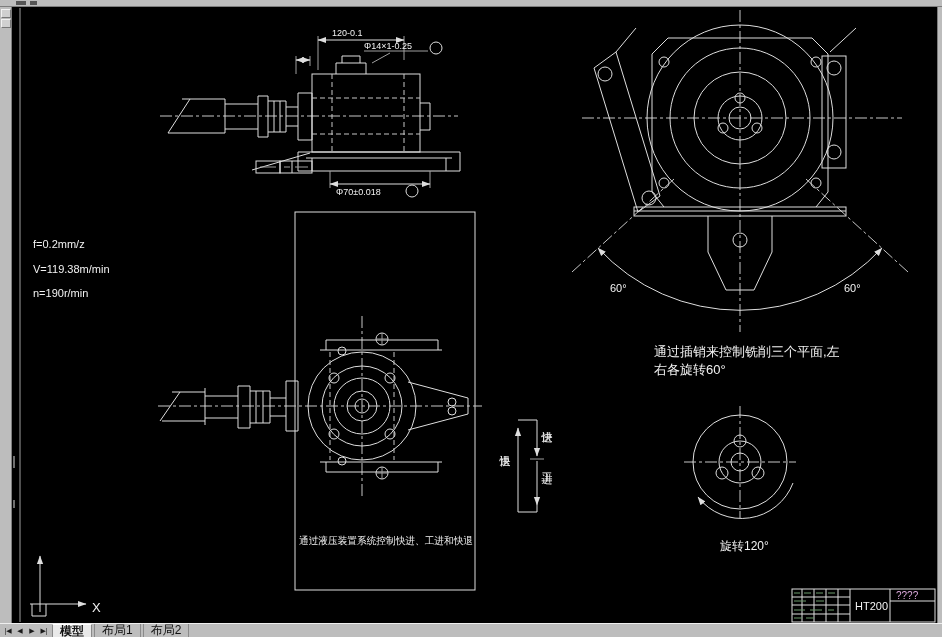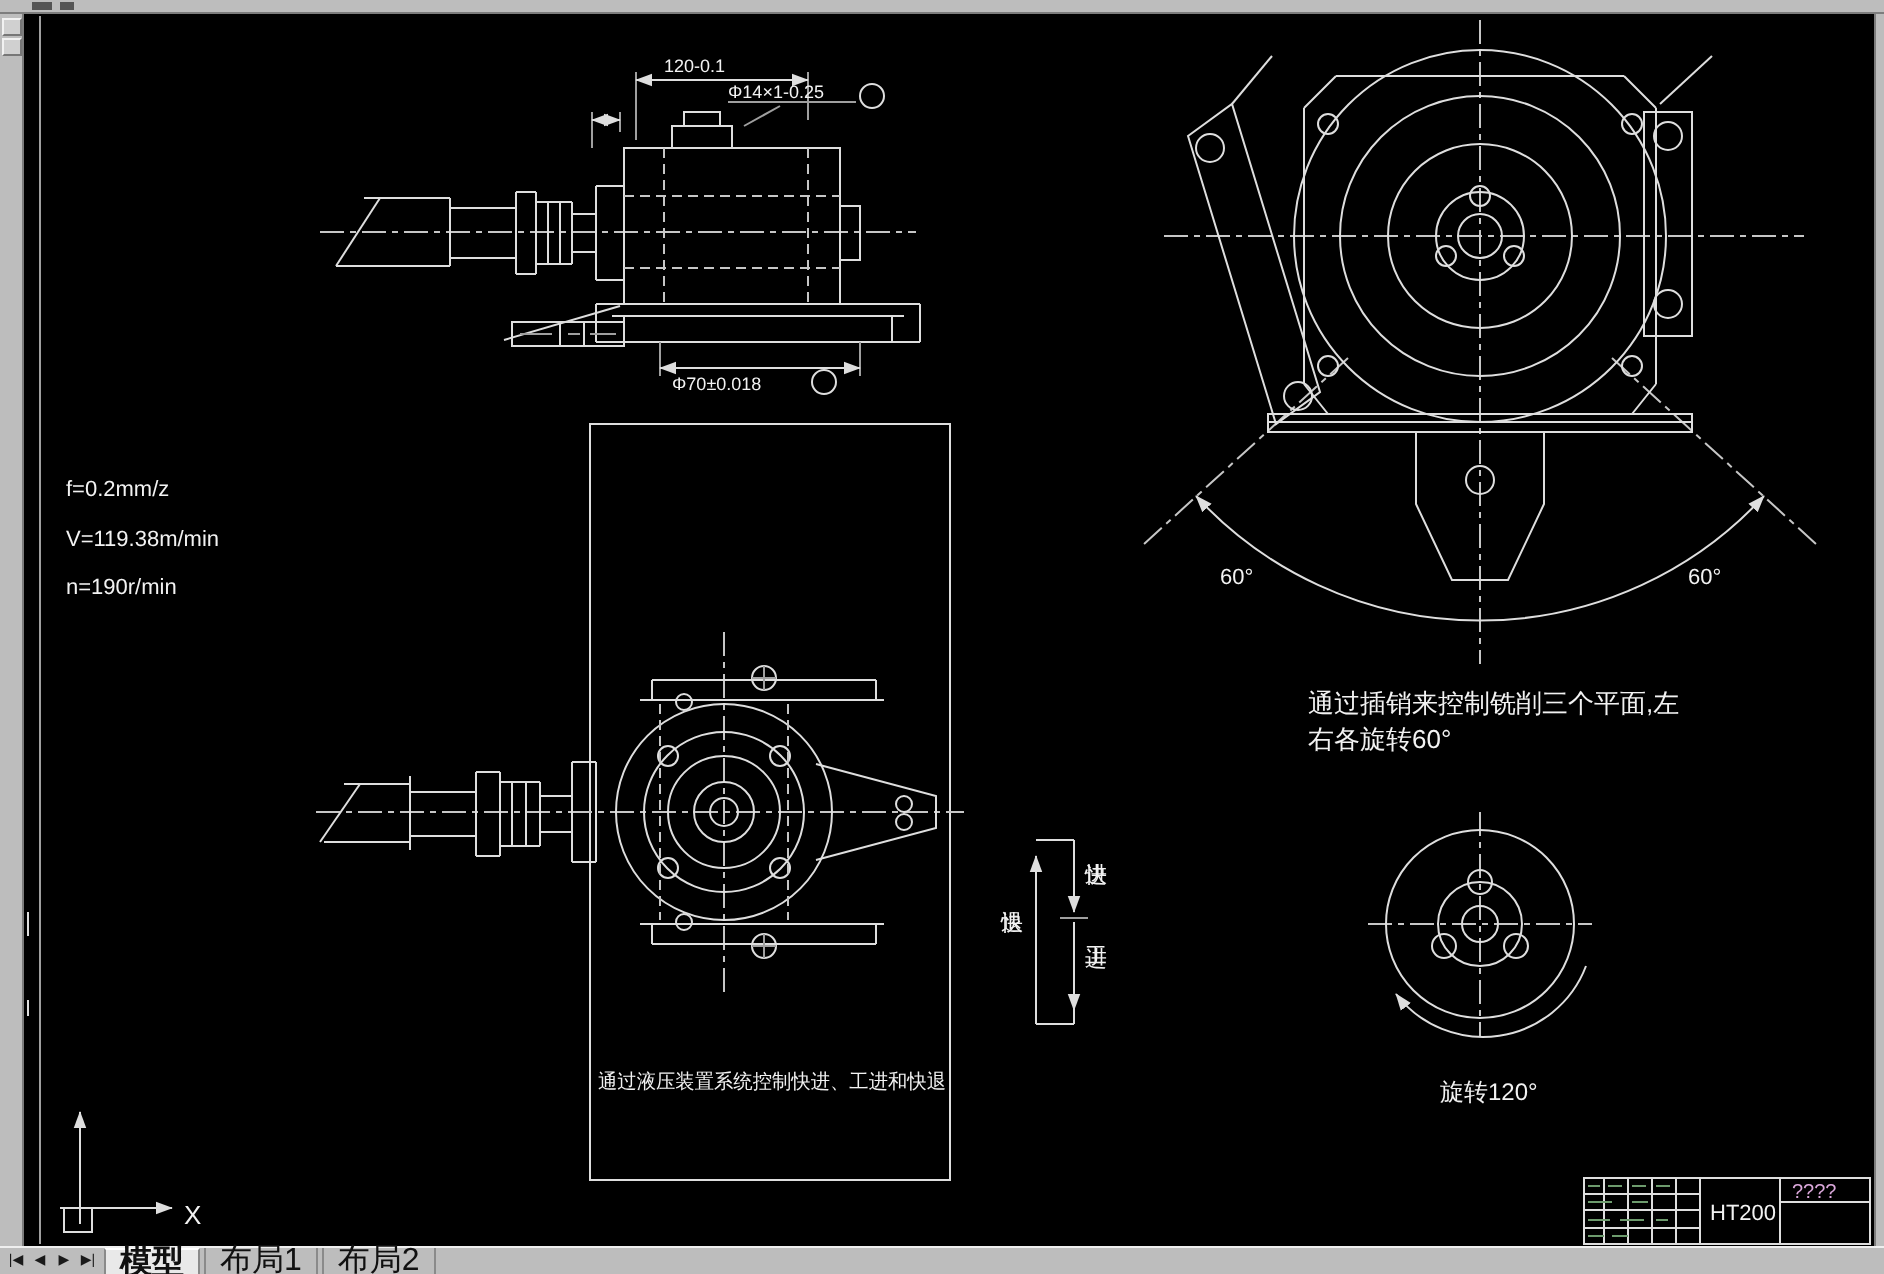--- a/index.html
+++ b/index.html
@@ -14,21 +14,21 @@
   .topmark { position:absolute; top:1px; height:4px; background:#555; }
   .tm1 { left:16px; width:10px; } .tm2 { left:30px; width:7px; }
   .mini-btn { position:absolute; left:1px; width:10px; height:9px; background:#d0d0d0;
               border:1px solid #777; border-top-color:#f2f2f2; border-left-color:#f2f2f2; }
   .mb1 { top:2px; } .mb2 { top:12px; }
 
   
   .tabbar { position:absolute; left:0; bottom:0; width:942px; height:14px; background:#bdbdbd;
             border-top:1px solid #efefef; display:flex; align-items:center; padding-left:2px; }
   .navbtn { font-size:7px; color:#1a1a1a; width:12px; text-align:center; line-height:13px; cursor:default; }
-  .tab { font-size:16px; color:#111; height:13px; line-height:13px; padding:0 7px;
+  .tab { font-size:12px; color:#111; height:13px; line-height:13px; padding:0 7px;
          border-left:1px solid #8a8a8a; border-right:1px solid #8a8a8a; margin-left:2px; }
   .tab.active { background:#e9e9e9; font-weight:bold; border-top:1px solid #fff; }
 
   
   svg.drawing { position:absolute; left:0; top:0; }
   .ln  { fill:none; stroke:#dedede; stroke-width:1; }
   .thin{ fill:none; stroke:#9f9f9f; stroke-width:1; }
   .cl  { fill:none; stroke:#c6c6c6; stroke-width:1; stroke-dasharray:12 3 3 3; }
   .hid { fill:none; stroke:#c6c6c6; stroke-width:1; stroke-dasharray:5 3; }
   .grn { fill:none; stroke:#6d9b6d; stroke-width:1; }

